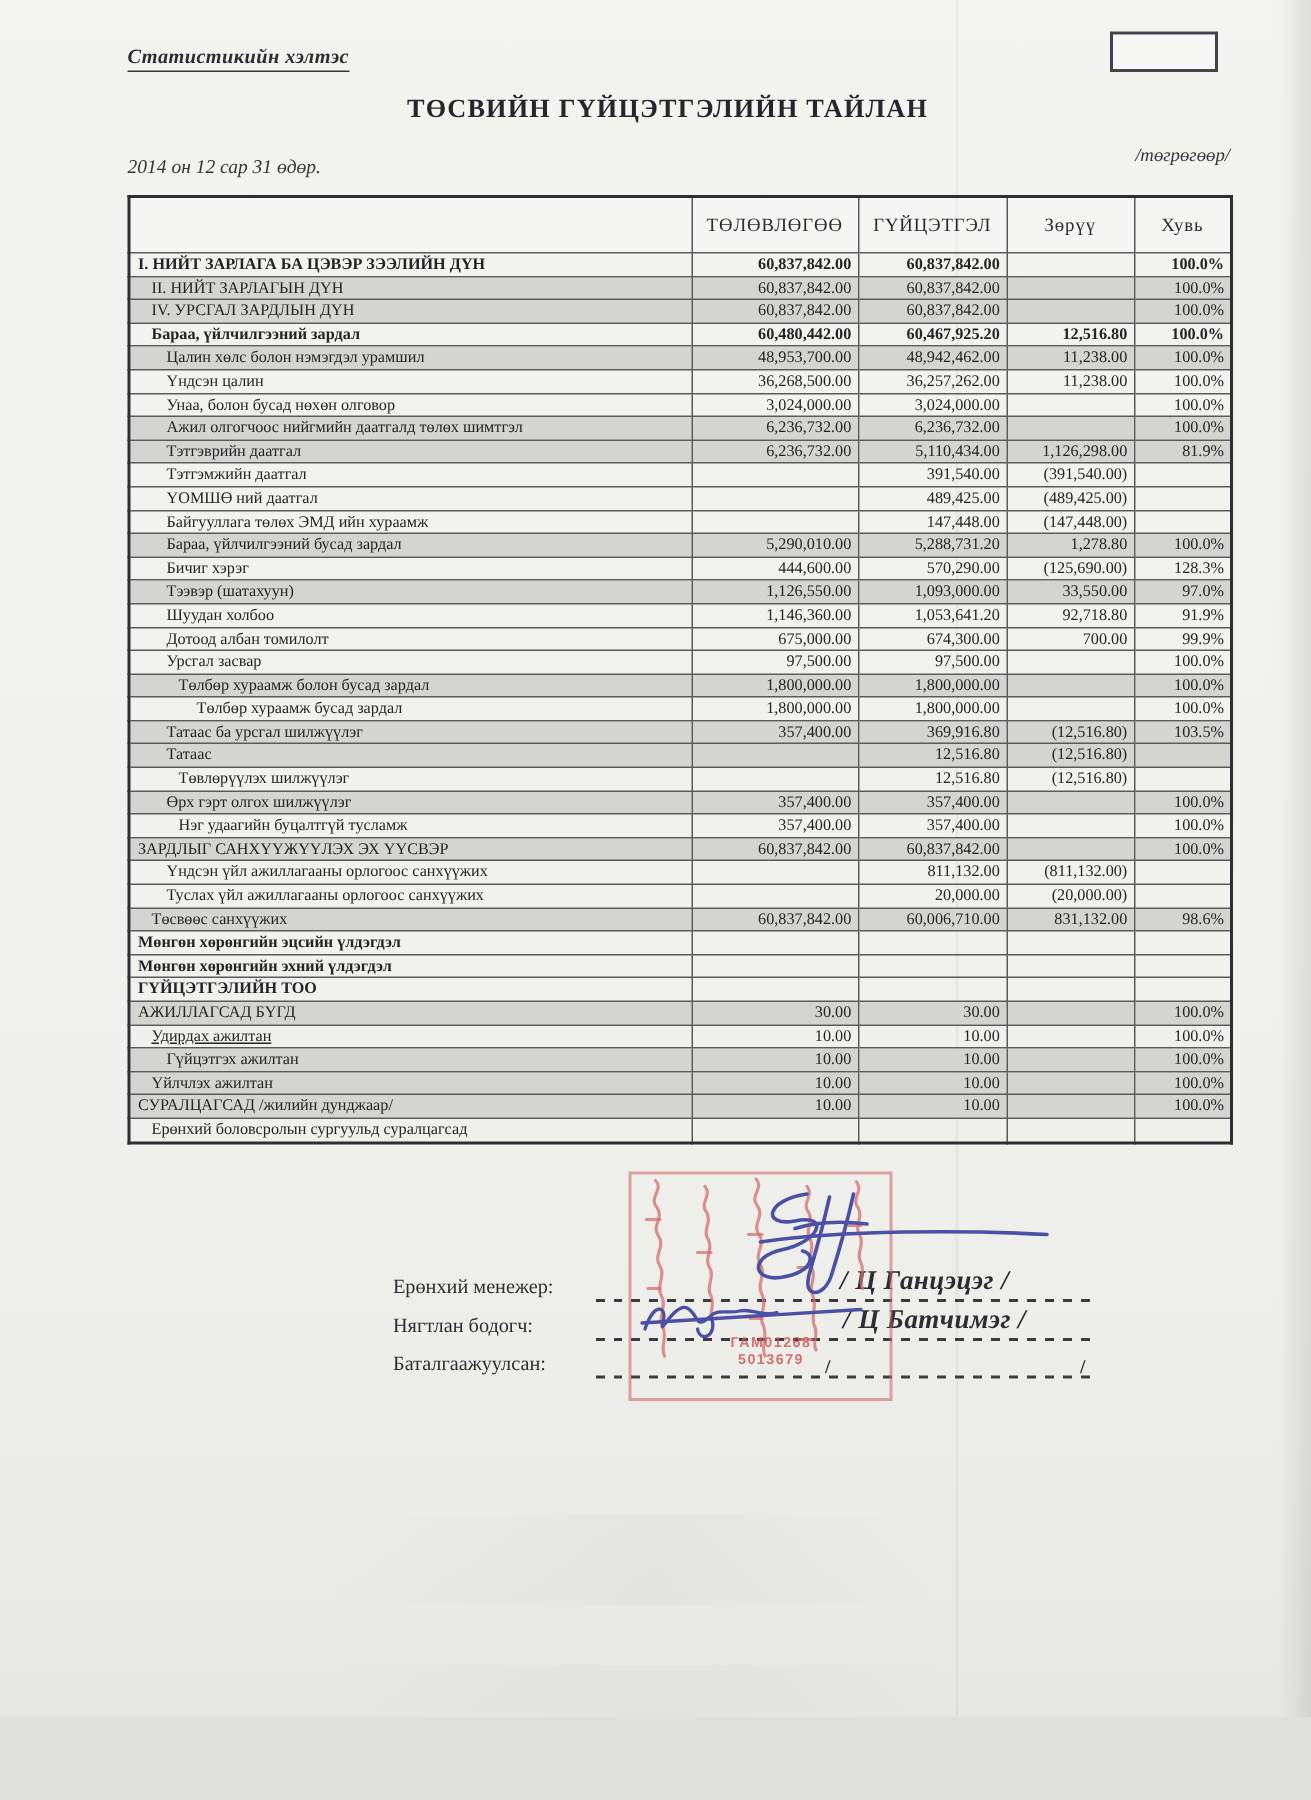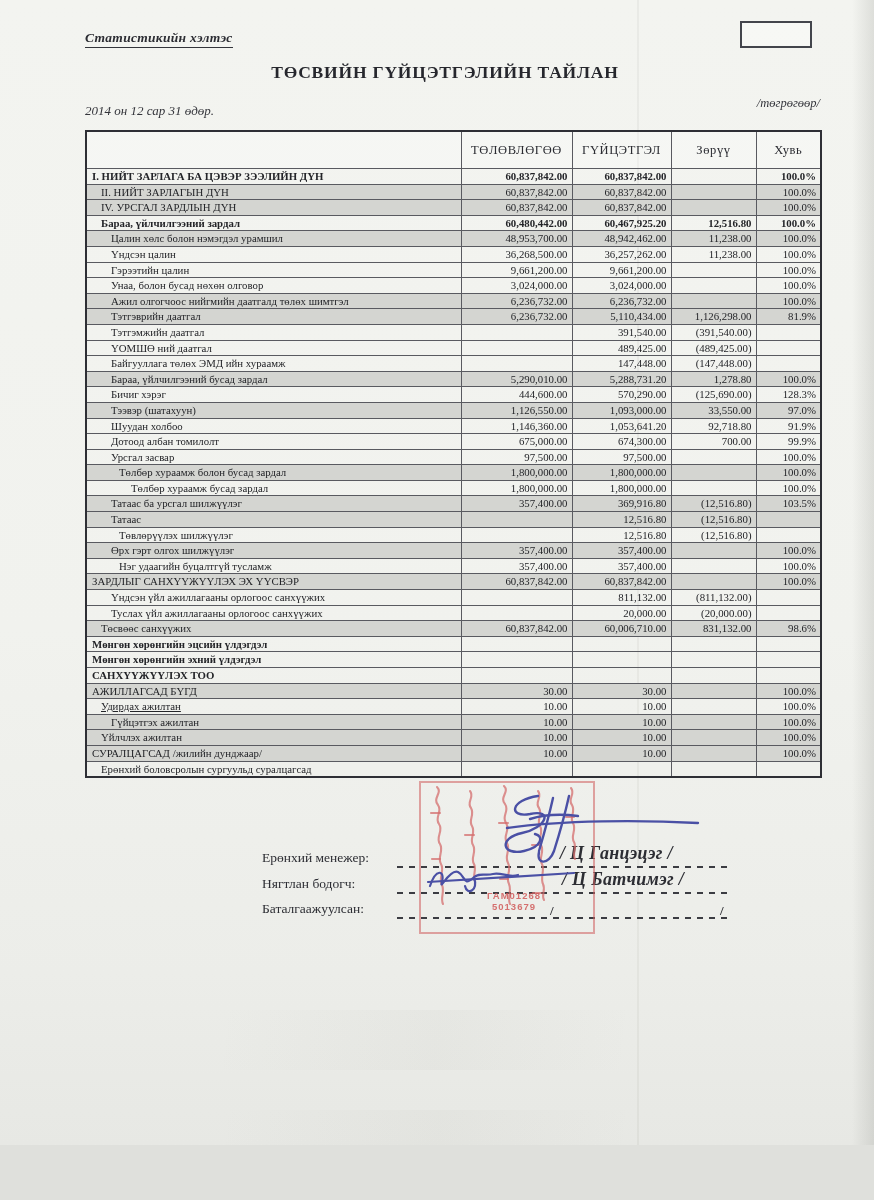--- a/index.html
+++ b/index.html
@@ -162,27 +162,20 @@
           <td class="c-num">100.0%</td>
         </tr>
         <tr>
           <td class="c-label" style="padding-left: 24px;">Үндсэн цалин</td>
           <td class="c-num">36,268,500.00</td>
           <td class="c-num">36,257,262.00</td>
           <td class="c-num">11,238.00</td>
           <td class="c-num">100.0%</td>
         </tr>
         <tr>
-          <td class="c-label" style="padding-left: 24px;">Гэрээтийн цалин</td>
-          <td class="c-num">9,661,200.00</td>
-          <td class="c-num">9,661,200.00</td>
-          <td class="c-num"></td>
-          <td class="c-num">100.0%</td>
-        </tr>
-        <tr>
           <td class="c-label" style="padding-left: 24px;">Унаа, болон бусад нөхөн олговор</td>
           <td class="c-num">3,024,000.00</td>
           <td class="c-num">3,024,000.00</td>
           <td class="c-num"></td>
           <td class="c-num">100.0%</td>
         </tr>
         <tr class="shaded">
           <td class="c-label" style="padding-left: 24px;">Ажил олгогчоос нийгмийн даатгалд төлөх шимтгэл</td>
           <td class="c-num">6,236,732.00</td>
           <td class="c-num">6,236,732.00</td>
@@ -344,21 +337,21 @@
           <td class="c-num"></td>
         </tr>
         <tr class="bold">
           <td class="c-label" style="padding-left: 5px;">Мөнгөн хөрөнгийн эхний үлдэгдэл</td>
           <td class="c-num"></td>
           <td class="c-num"></td>
           <td class="c-num"></td>
           <td class="c-num"></td>
         </tr>
         <tr class="bold">
-          <td class="c-label" style="padding-left: 5px;">САНХҮҮЖҮҮЛЭХ ТОО</td>
+          <td class="c-label" style="padding-left: 5px;">ГҮЙЦЭТГЭЛИЙН ТОО</td>
           <td class="c-num"></td>
           <td class="c-num"></td>
           <td class="c-num"></td>
           <td class="c-num"></td>
         </tr>
         <tr class="shaded">
           <td class="c-label" style="padding-left: 5px;">АЖИЛЛАГСАД БҮГД</td>
           <td class="c-num">30.00</td>
           <td class="c-num">30.00</td>
           <td class="c-num"></td>

